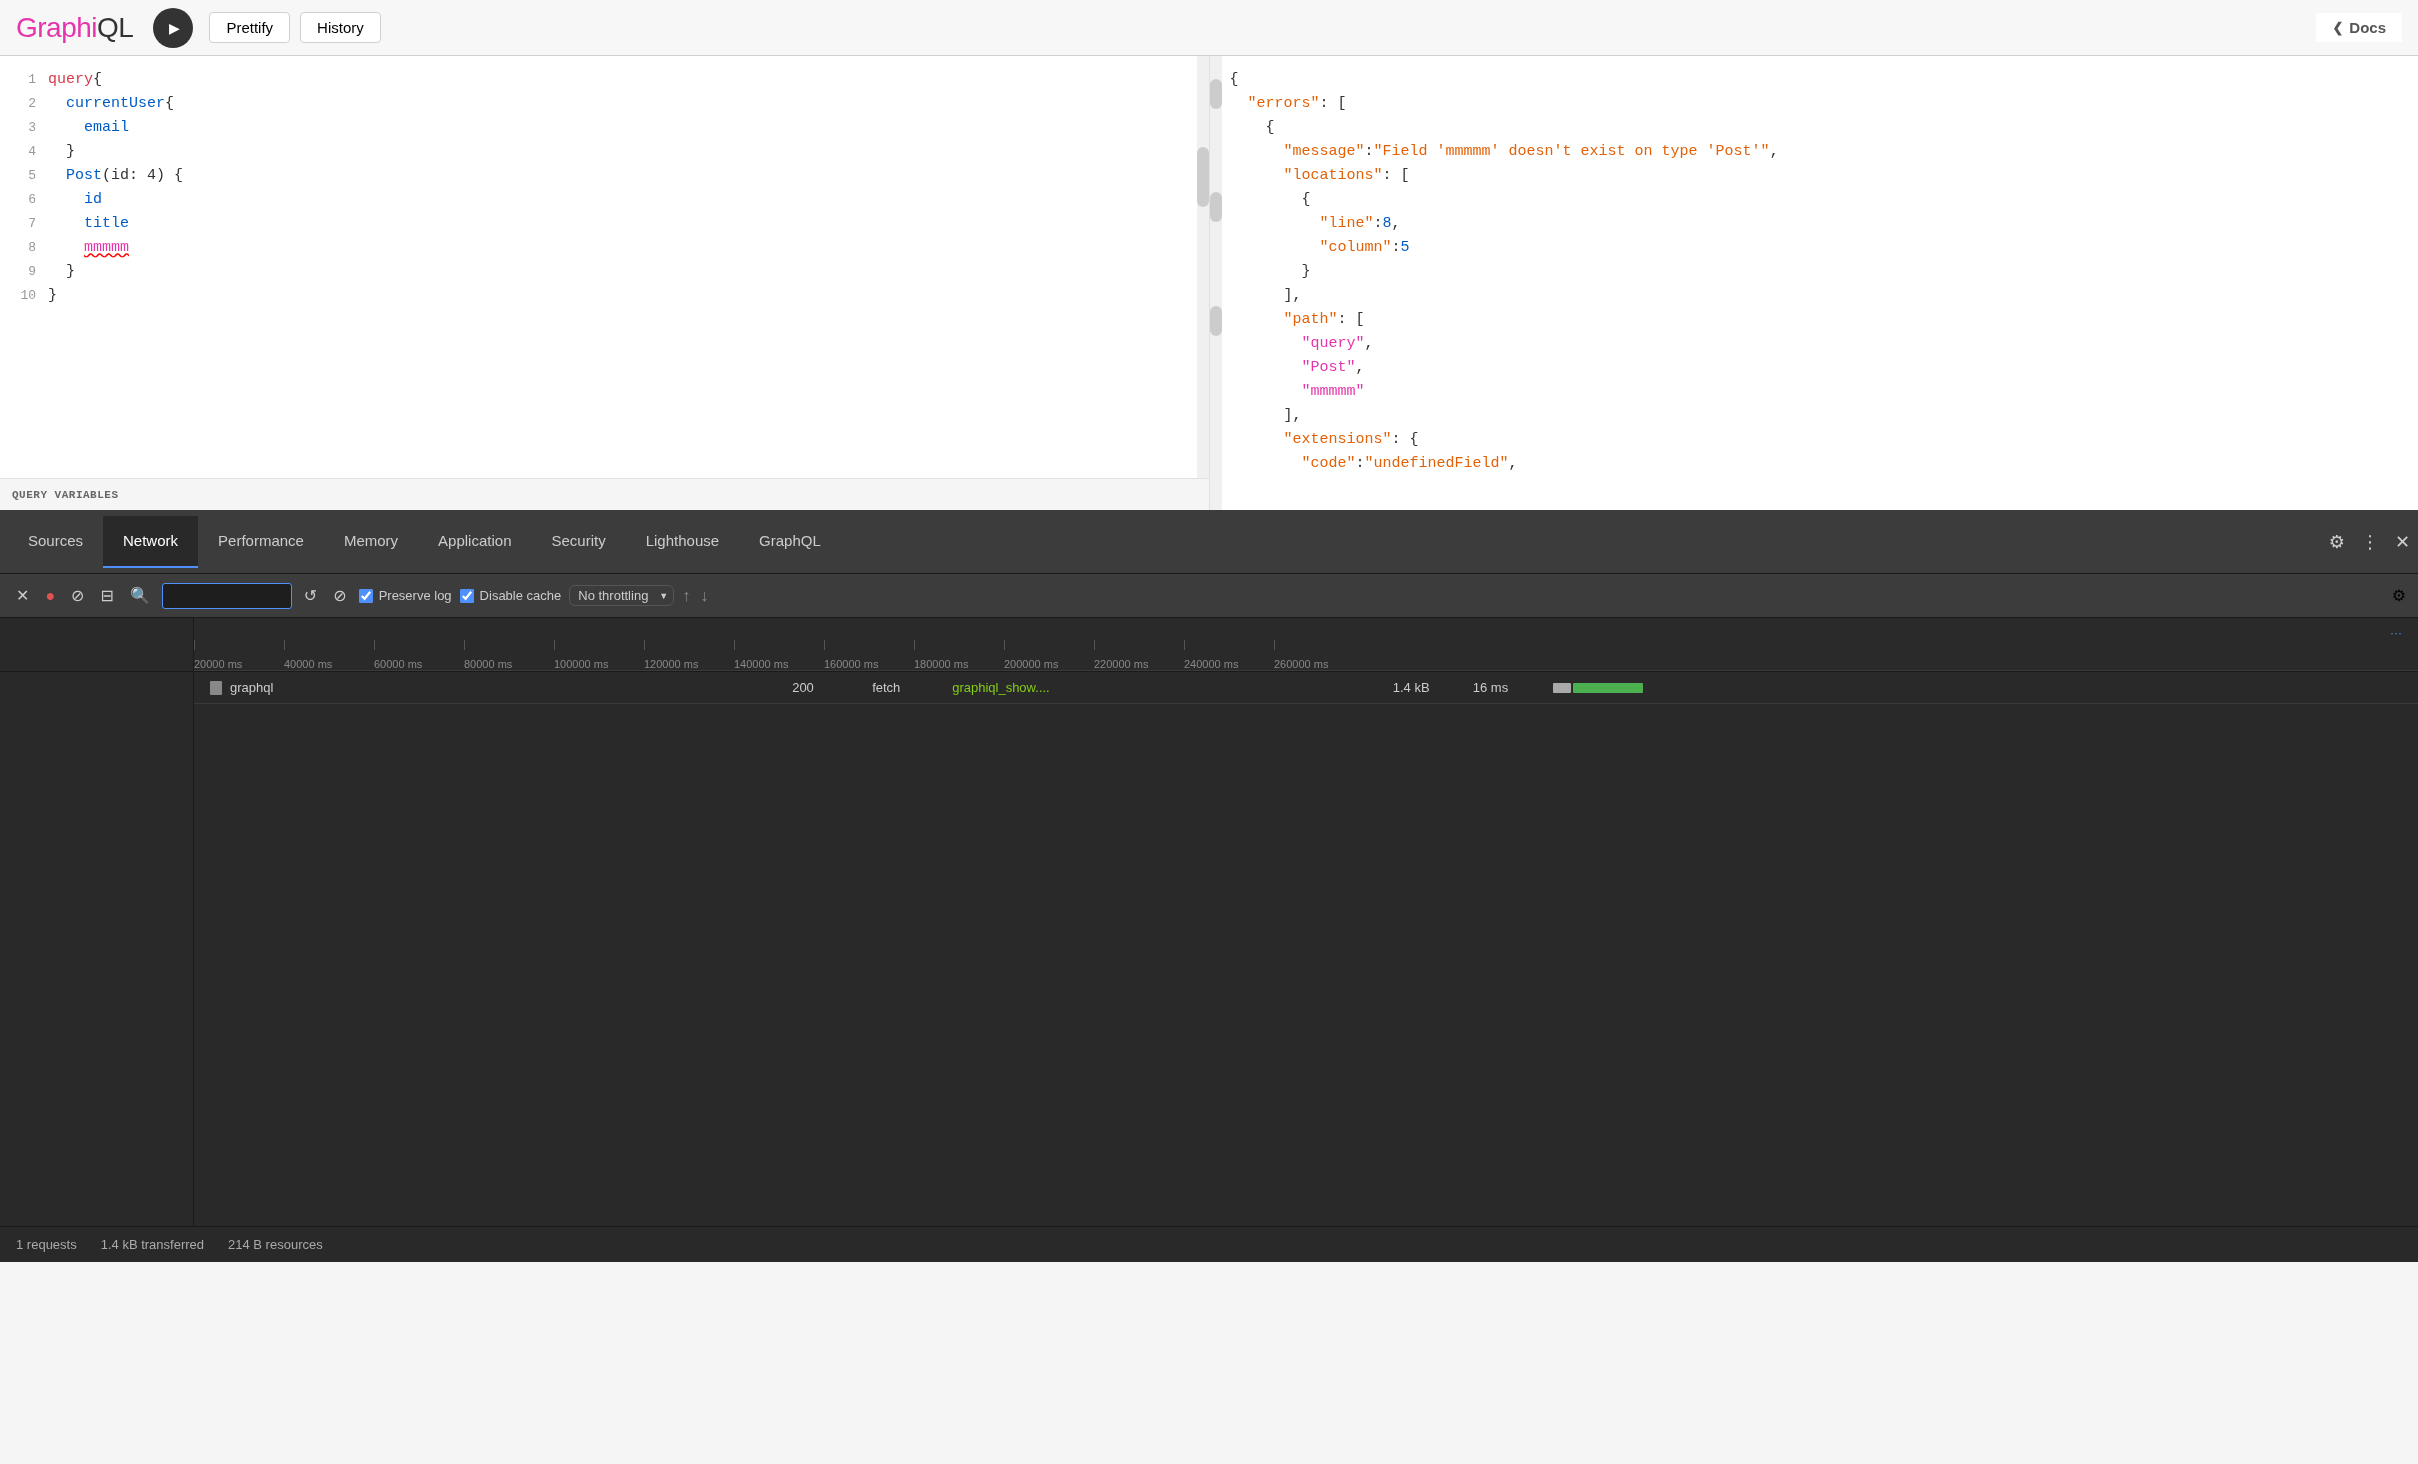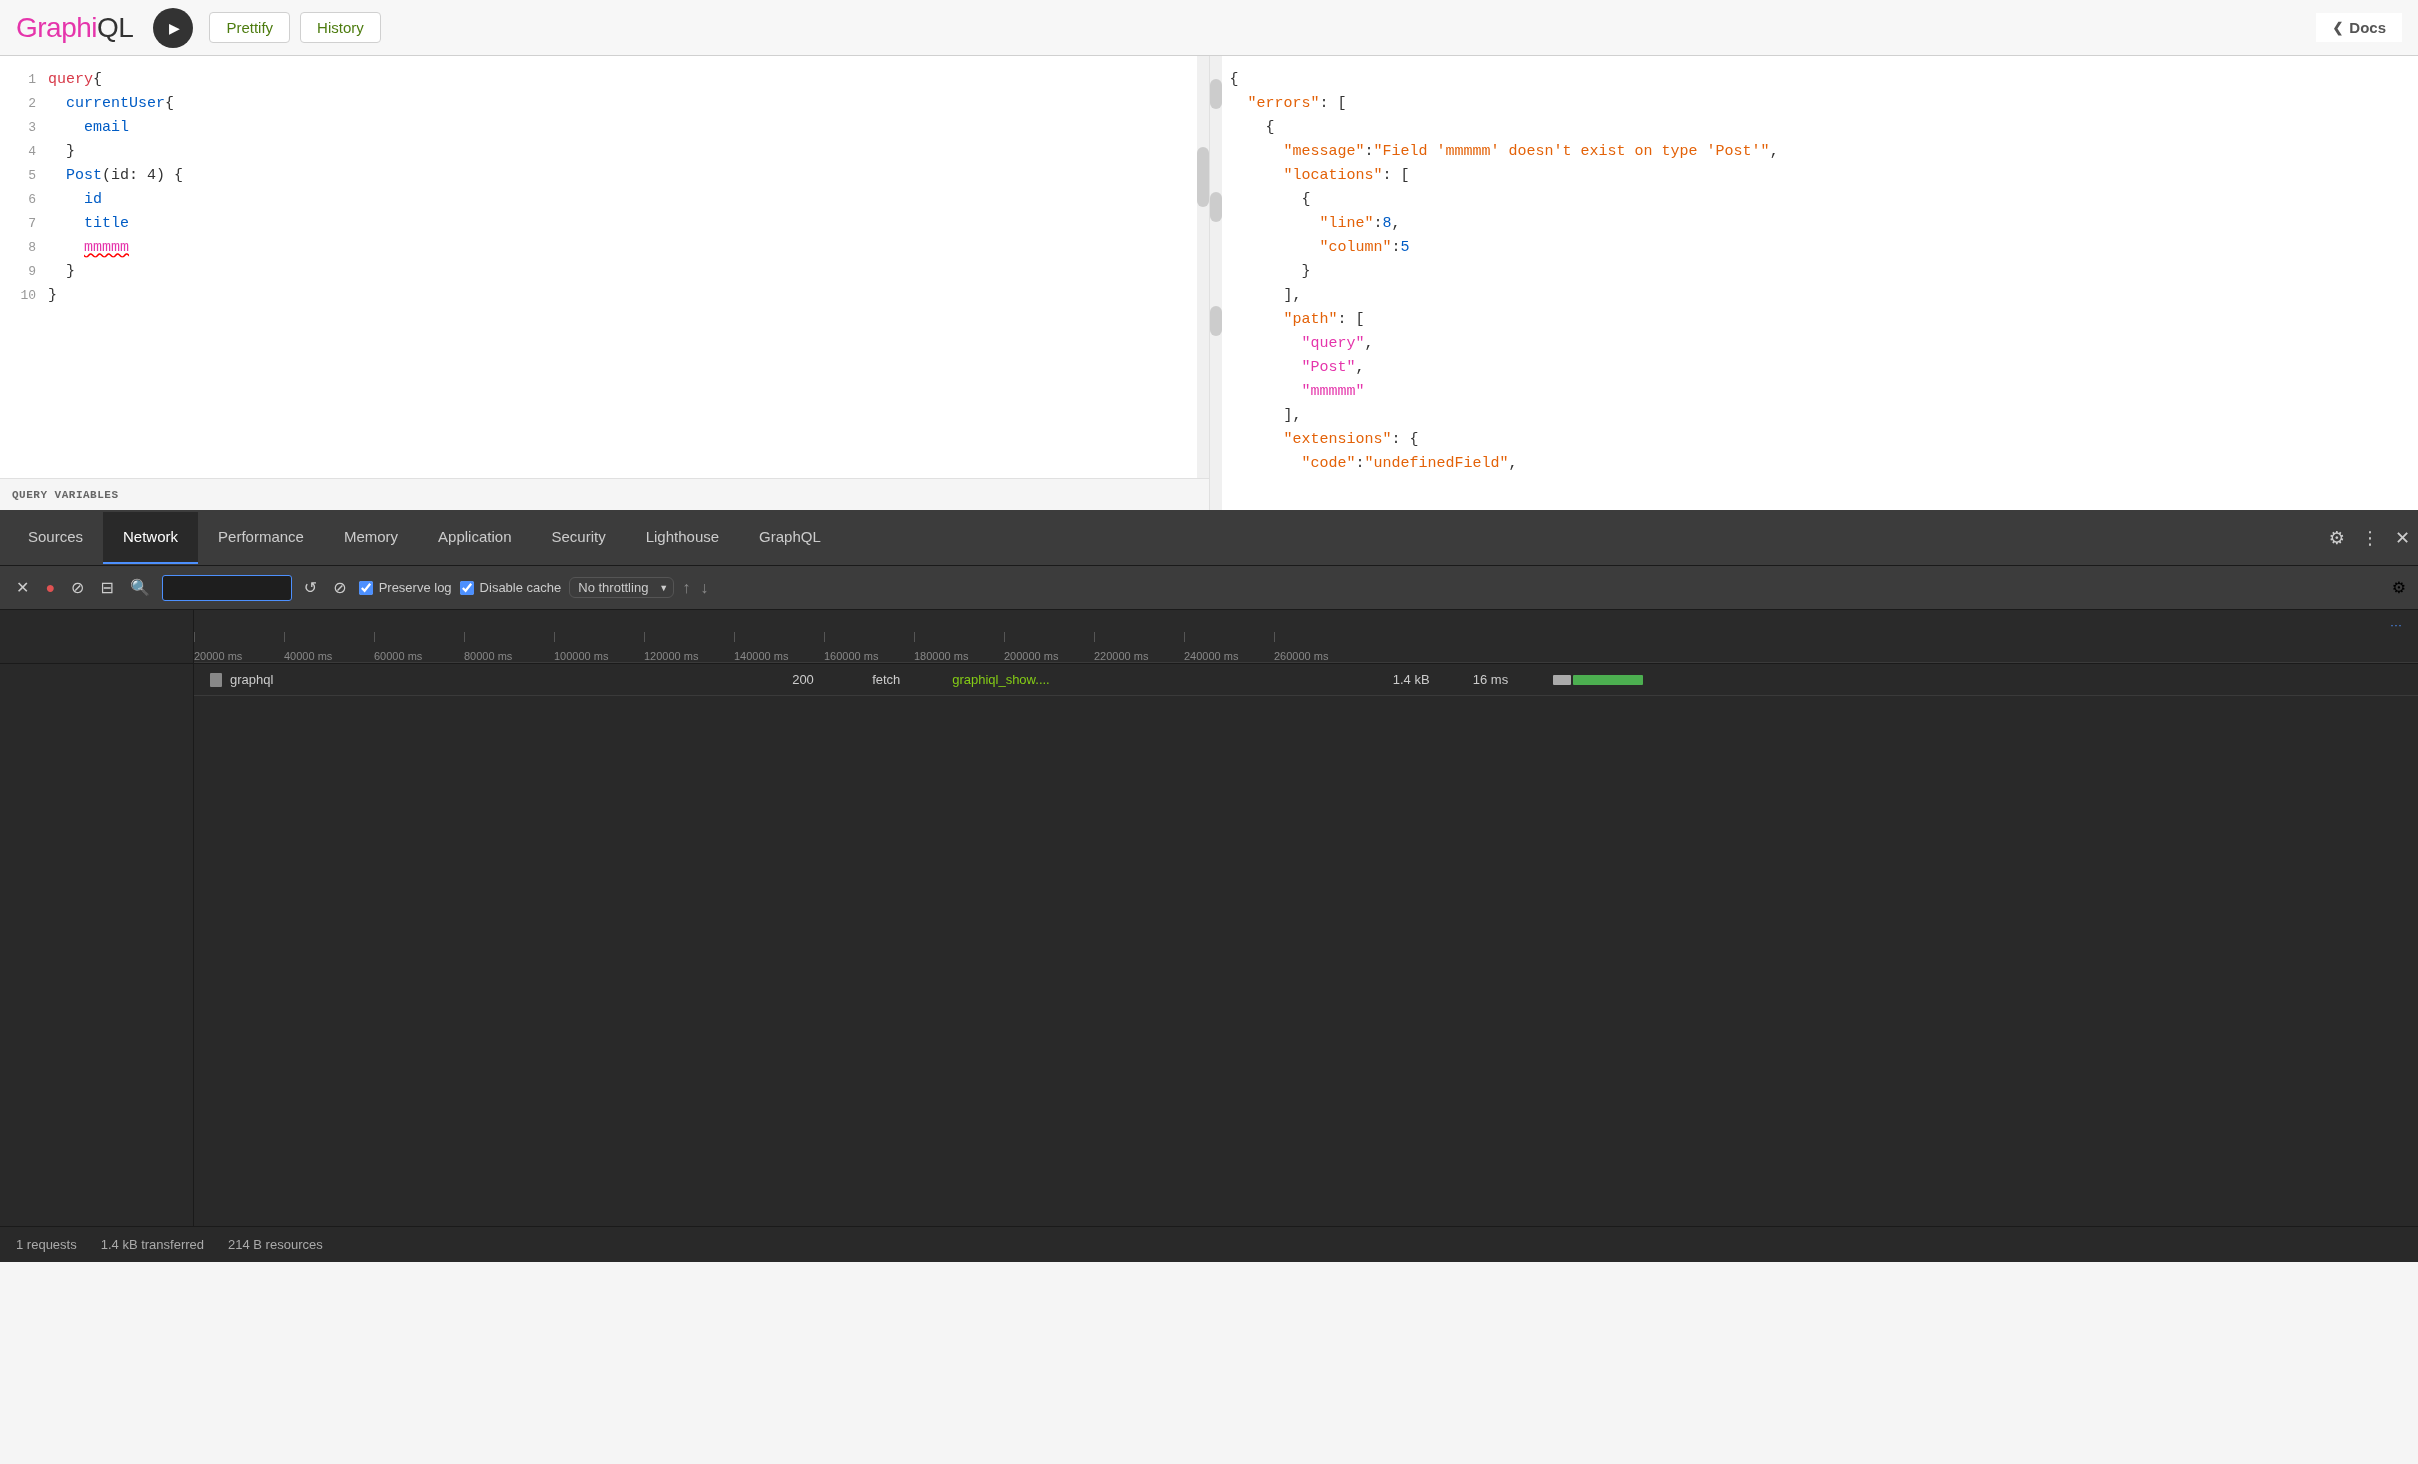--- a/index.html
+++ b/index.html
@@ -14,21 +14,21 @@
       font-size: 28px; font-weight: 300; color: #e535ab; margin-right: 20px; letter-spacing: -0.5px;
     }
     #graphiql-logo span { color: #333; }
     .run-btn {
       width: 40px; height: 40px; border-radius: 50%; background: #333; border: none; cursor: pointer;
       display: flex; align-items: center; justify-content: center; margin-right: 16px;
     }
     .run-btn::after { content: '▶'; color: white; font-size: 14px; margin-left: 2px; }
     .header-btn {
       padding: 6px 16px; background: white; border: 1px solid #d0d0d0; border-radius: 4px;
-      font-size: 15px; cursor: pointer; margin-right: 10px; color: #4d7c0f;
+      font-size: 15px; cursor: pointer; margin-right: 10px; color: #000000;
     }
     #docs-btn {
       margin-left: auto; padding: 6px 16px; background: white; border: none;
       font-size: 15px; cursor: pointer; color: #555; display: flex; align-items: center; gap: 6px; font-weight: bold;
     }
     #docs-btn::before { content: '❮'; font-size: 13px; }
 
     
     #editor-area {
       display: flex; height: 454px; background: white;
@@ -60,21 +60,21 @@
       display: flex; align-items: center; padding: 0 12px;
       font-size: 11px; font-weight: 600; color: #666; letter-spacing: 0.5px; text-transform: uppercase;
     }
 
     
     #devtools {
       background: #292929; height: 752px; display: flex; flex-direction: column;
     }
     #devtools-tabs {
       display: flex; align-items: center; background: #3c3c3c; border-bottom: 1px solid #1a1a1a;
-      height: 56px; padding: 0 8px;
+      height: 64px; padding: 0 8px;
     }
     .devtab {
       padding: 0 20px; height: 52px; display: flex; align-items: center;
       font-size: 15px; color: #ccc; cursor: pointer; border-bottom: 2px solid transparent;
       white-space: nowrap;
     }
     .devtab.active {
       color: #fff; border-bottom: 2px solid #4d90fe; background: #292929;
     }
     #devtools-icons { margin-left: auto; display: flex; gap: 16px; align-items: center; color: #ccc; font-size: 18px; cursor: pointer; }

